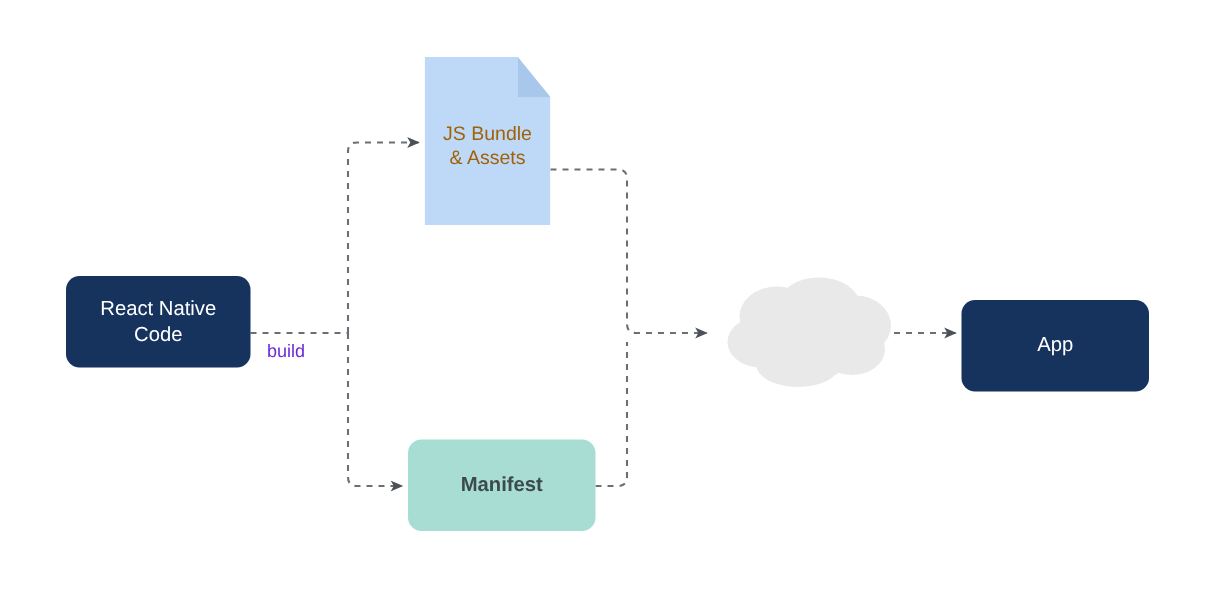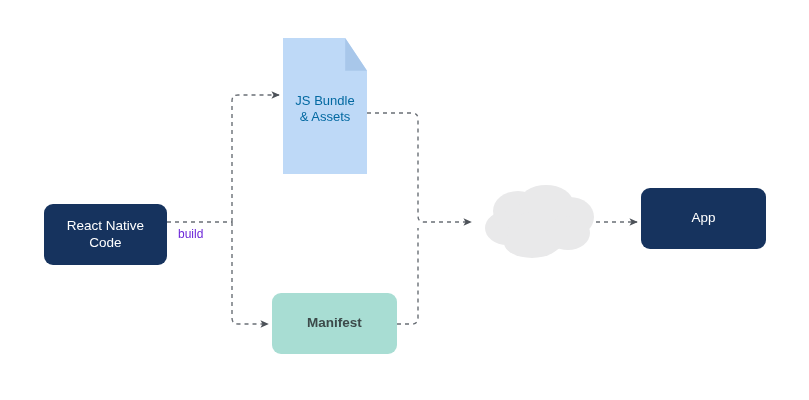--- a/index.html
+++ b/index.html
@@ -27,33 +27,33 @@
     line-height: 1.25;
   }
   .node-text {
     white-space: pre-line;
     pointer-events: none;
   }
 
   
   #node-react-native {
     left: 44px;
-    top: 204px;
+    top: 184px;
     width: 123px;
     height: 61px;
     background: #16335e;
     border-radius: 9px;
     color: #ffffff;
     font-size: 13.5px;
   }
 
   
   #node-app {
     left: 641px;
-    top: 188px;
+    top: 200px;
     width: 125px;
     height: 61px;
     background: #16335e;
     border-radius: 9px;
     color: #ffffff;
     font-size: 13.5px;
   }
 
   
   #node-manifest {
@@ -66,23 +66,23 @@
     color: #3c4a4a;
     font-size: 13.5px;
     font-weight: bold;
   }
 
   
   #node-jsbundle {
     left: 283px;
     top: 38px;
     width: 84px;
-    height: 136px;
+    height: 112px;
     font-size: 13px;
-    color: #0369a1;
+    color: #a16207;
   }
   #node-jsbundle .doc-body {
     position: absolute;
     left: 0;
     top: 0;
     width: 100%;
     height: 100%;
     background: #bed9f7;
     clip-path: polygon(0 0, 74% 0, 100% 24%, 100% 100%, 0 100%);
   }

